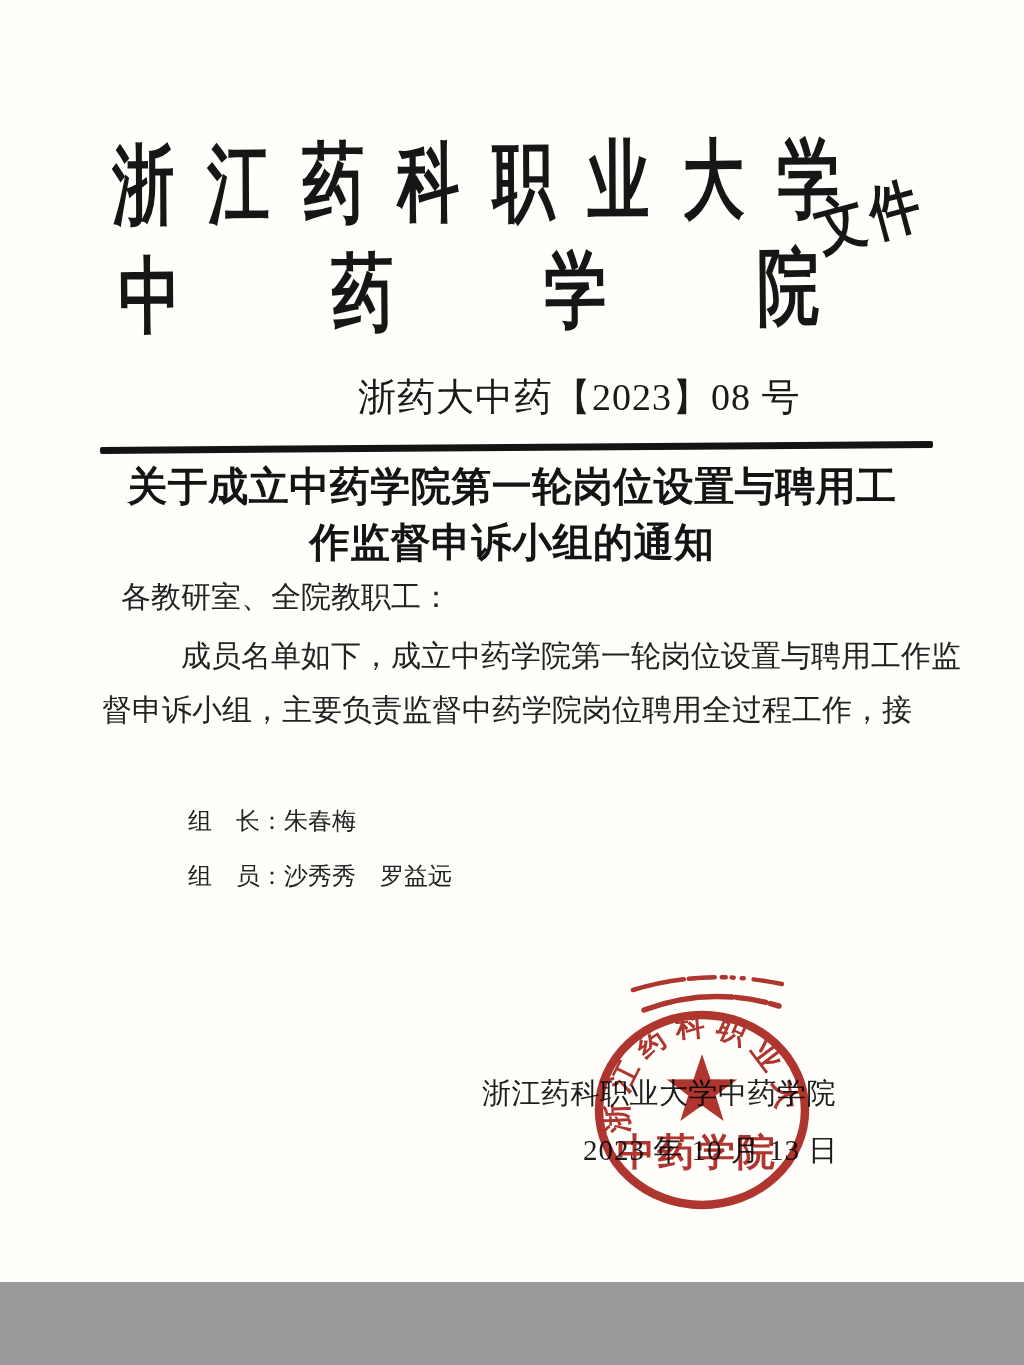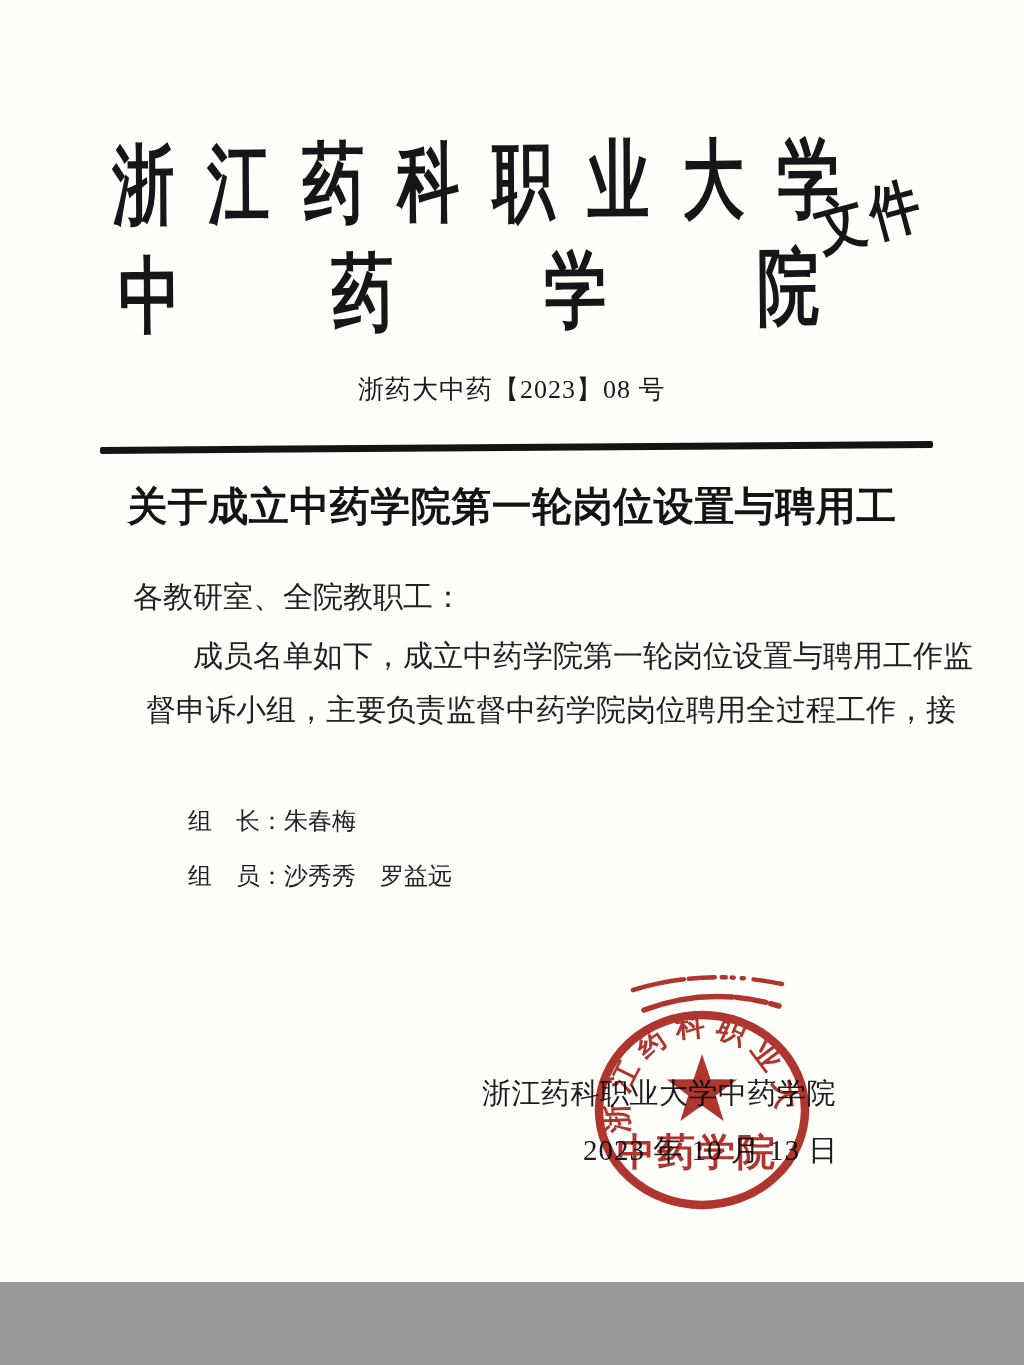--- a/index.html
+++ b/index.html
@@ -15,41 +15,41 @@
   .org-line{
     font-weight:bold;color:#161616;
     transform-origin:left top;
   }
   #org-line1{left:112px;top:127px;font-size:62px;letter-spacing:33px;transform:scaleY(1.40) rotate(-0.4deg);}
   #org-line2{left:118px;top:240px;font-size:62px;letter-spacing:151px;transform:scaleY(1.35) rotate(-0.6deg);}
   #doc-type{
     left:806px;top:192px;font-size:50px;font-weight:bold;color:#161616;
     letter-spacing:6px;transform:rotate(-15deg) scaleY(1.2);transform-origin:left top;
   }
-  #doc-number{left:358px;top:372px;font-size:26px;letter-spacing:1px;color:#1a1a1a;}
+  #doc-number{left:358px;top:372px;font-size:38px;letter-spacing:1px;color:#1a1a1a;}
 
   
   #title-rule{
     left:100px;top:444px;width:833px;height:7px;background:#141414;
     transform:rotate(-0.4deg);border-radius:2px;
   }
 
   
   .title-line{
     left:0;width:1024px;text-align:center;font-weight:bold;color:#141414;
-    font-size:40px;letter-spacing:0.5px;margin-top:20px;
+    font-size:40px;letter-spacing:0.5px;
   }
   #title-line1{top:459px;}
   #title-line2{top:515px;}
 
   
-  .body-text{font-size:30px;color:#222;letter-spacing:0;margin-left:12px;}
+  .body-text{font-size:30px;color:#222;letter-spacing:0;}
   #salutation{left:121px;top:577px;}
   #body-l1{left:181px;top:636px;}
-  #body-l2{left:134px;top:690px;}
+  #body-l2{left:102px;top:690px;}
   #body-l3{left:117px;top:744px;}
   .member-line{left:188px;font-size:24px;color:#222;}
   #member-1{top:805px;}
   #member-2{top:860px;font-family:Liberation Serif, serif;}
 
   
   #signature{left:482px;top:1074px;font-size:29px;color:#1e1e1e;letter-spacing:0.5px;}
   #date{left:583px;top:1131px;font-size:29px;color:#1e1e1e;letter-spacing:1px;}
 
   
@@ -71,20 +71,21 @@
 <div id="page">
 
   <div class="abs org-line" id="org-line1">浙江药科职业大学</div>
   <div class="abs org-line" id="org-line2">中药学院</div>
   <div class="abs" id="doc-type">文件</div>
   <div class="abs" id="doc-number">浙药大中药【2023】08 号</div>
 
   <div class="abs" id="title-rule"></div>
 
   <div class="abs title-line" id="title-line1">关于成立中药学院第一轮岗位设置与聘用工</div>
+  <div class="abs title-line" id="title-line2">作监督申诉小组的通知</div>
 
   <div class="abs body-text" id="salutation">各教研室、全院教职工：</div>
   <div class="abs body-text" id="body-l1">成员名单如下，成立中药学院第一轮岗位设置与聘用工作监</div>
   <div class="abs body-text" id="body-l2">督申诉小组，主要负责监督中药学院岗位聘用全过程工作，接</div>
 
   <div class="abs member-line" id="member-1">
     <span>组　长：</span><span>朱春梅</span>
   </div>
   <div class="abs member-line" id="member-2">
     <span>组　员：</span><span>沙秀秀　罗益远</span>

